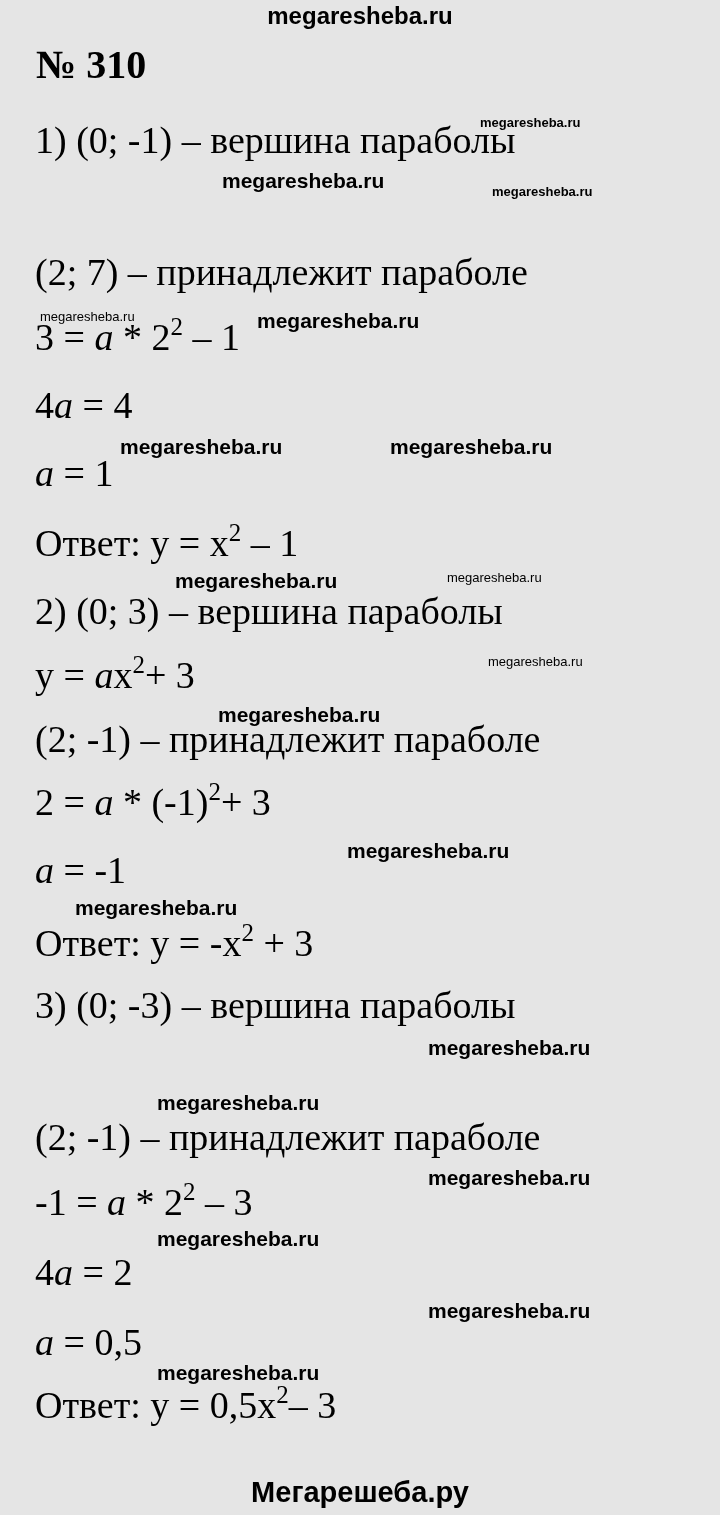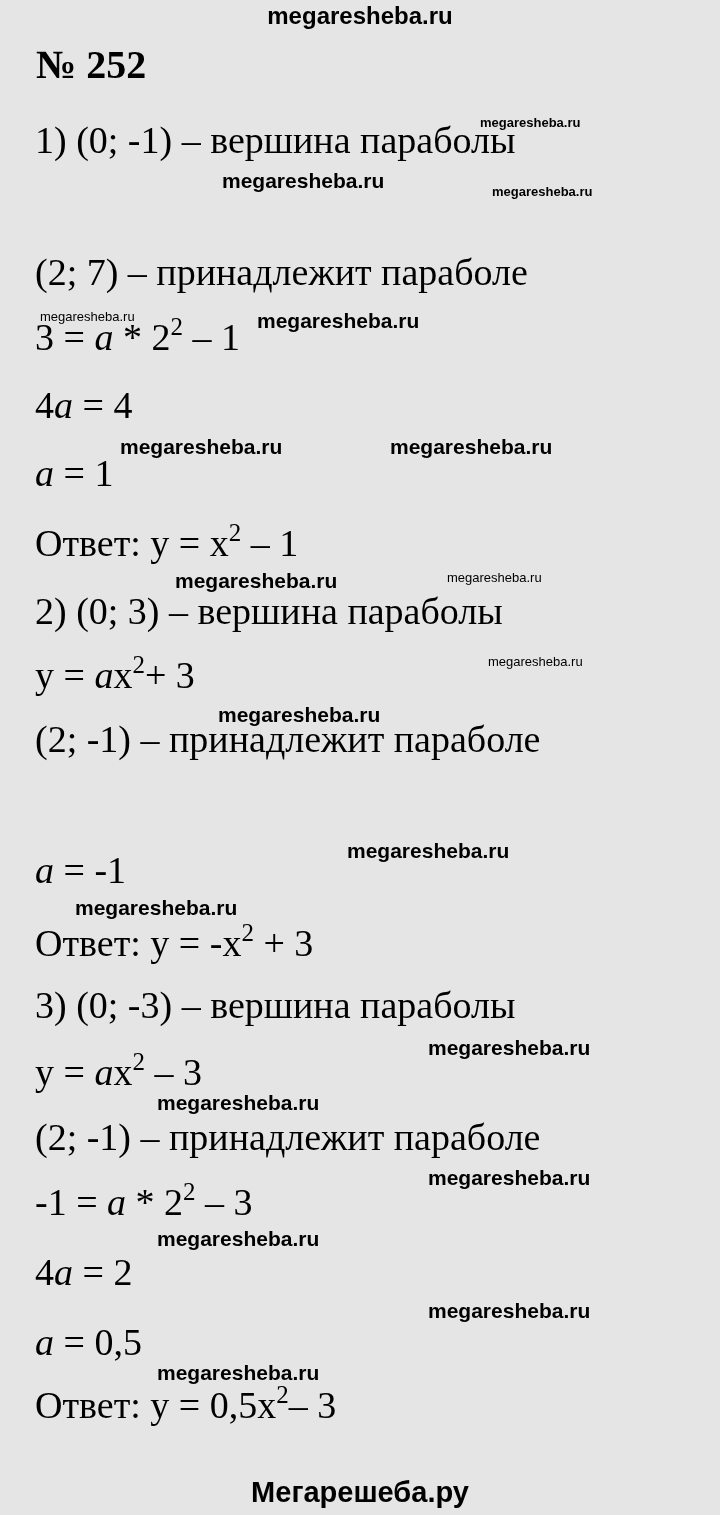--- a/index.html
+++ b/index.html
@@ -67,49 +67,49 @@
   .wm-small { font-weight: bold; font-size: 13px; }
   .wm-light { font-weight: normal; font-size: 13px; }
 </style>
 </head>
 <body>
 
 <div class="page">
 
   <div class="site-header">megaresheba.ru</div>
 
-  <div class="problem-number">№ 252</div>
+  <div class="problem-number">№ 310</div>
 
   <div class="line" style="top:121px">1) (0; -1) – вершина параболы</div>
 
 
   <div class="line" style="top:253px">(2; 7) – принадлежит параболе</div>
 
   <div class="line" style="top:318px"><span>3 = </span><span class="var">a</span><span> * 2</span><span class="sup">2</span><span> – 1</span></div>
 
   <div class="line" style="top:386px"><span>4</span><span class="var">a</span><span> = 4</span></div>
 
   <div class="line" style="top:454px"><span class="var">a</span><span> = 1</span></div>
 
   <div class="line" style="top:524px"><span>Ответ: y = x</span><span class="sup">2</span><span> – 1</span></div>
 
   <div class="line" style="top:592px">2) (0; 3) – вершина параболы</div>
 
   <div class="line" style="top:656px"><span>y = </span><span class="var">a</span><span>x</span><span class="sup">2</span><span>+ 3</span></div>
 
   <div class="line" style="top:720px">(2; -1) – принадлежит параболе</div>
 
+  <div class="line" style="top:783px"><span>2 = </span><span class="var">a</span><span> * (-1)</span><span class="sup">2</span><span>+ 3</span></div>
 
   <div class="line" style="top:851px"><span class="var">a</span><span> = -1</span></div>
 
   <div class="line" style="top:924px"><span>Ответ: y = -x</span><span class="sup">2</span><span> + 3</span></div>
 
   <div class="line" style="top:986px">3) (0; -3) – вершина параболы</div>
 
-  <div class="line" style="top:1053px"><span>y = </span><span class="var">a</span><span>x</span><span class="sup">2</span><span> – 3</span></div>
 
   <div class="line" style="top:1118px">(2; -1) – принадлежит параболе</div>
 
   <div class="line" style="top:1183px"><span>-1 = </span><span class="var">a</span><span> * 2</span><span class="sup">2</span><span> – 3</span></div>
 
   <div class="line" style="top:1253px"><span>4</span><span class="var">a</span><span> = 2</span></div>
 
   <div class="line" style="top:1323px"><span class="var">a</span><span> = 0,5</span></div>
 
   <div class="line" style="top:1386px"><span>Ответ: y = 0,5x</span><span class="sup">2</span><span>– 3</span></div>

